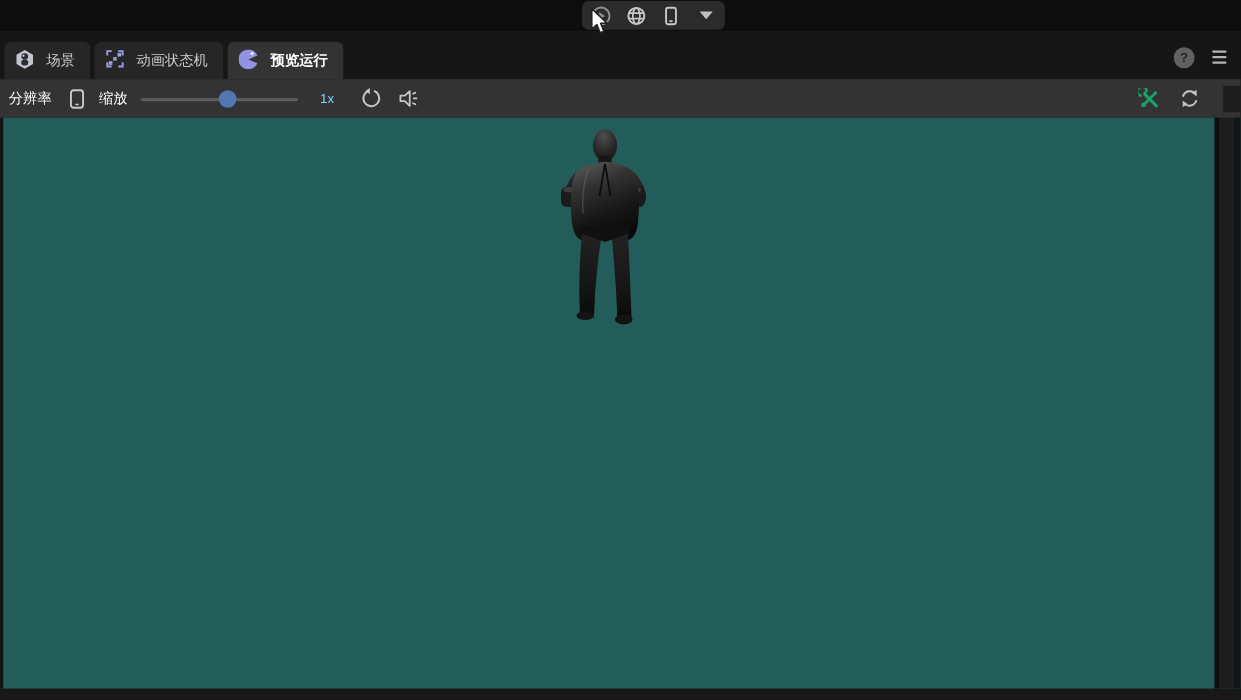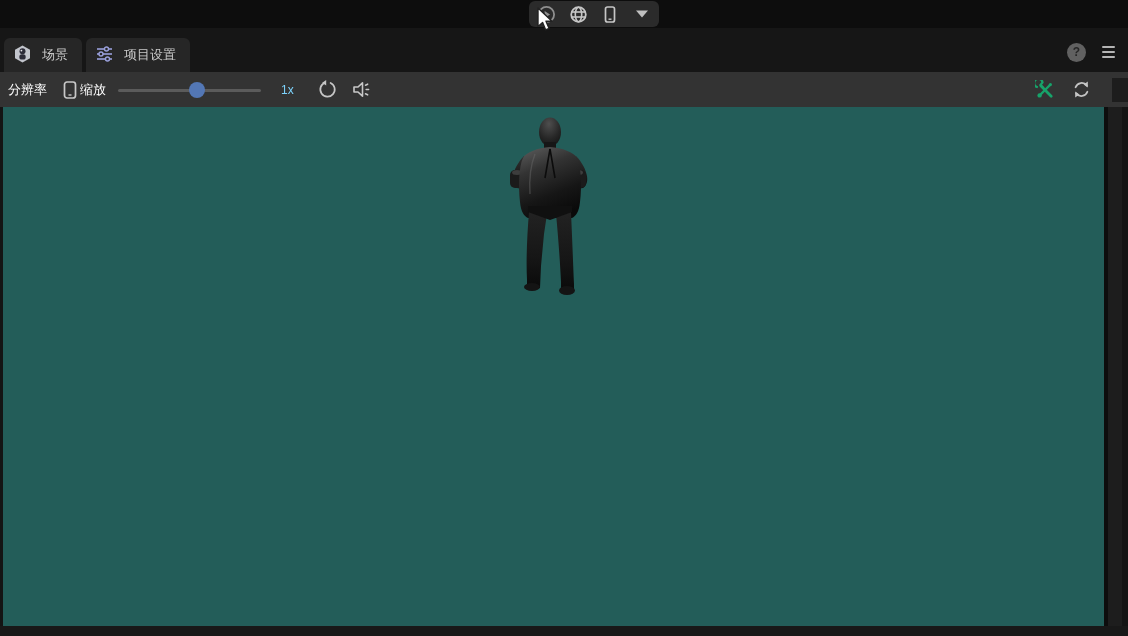--- a/index.html
+++ b/index.html
@@ -91,30 +91,37 @@
           <polygon points="8.5,0.5 16,4.7 16,13.2 8.5,17.5 1,13.2 1,4.7" fill="#c2c5cc"></polygon>
           <circle cx="8.5" cy="6.3" r="3" fill="#2c2c38"></circle>
           <rect x="5.3" y="9.3" width="6.4" height="5.2" rx="2.6" fill="#2c2c38"></rect>
           <circle cx="7.4" cy="5.6" r="0.9" fill="#e8e8ee"></circle>
         </svg>
       </span>
       <span>场景</span>
     </div>
     <div class="tab">
       <span>
-        <svg width="17" height="16" viewBox="0 0 17 16">
-          <line x1="1" y1="3" x2="16" y2="3" stroke="#9aa0dc" stroke-width="1.6"></line>
-          <line x1="1" y1="8" x2="16" y2="8" stroke="#9aa0dc" stroke-width="1.6"></line>
-          <line x1="1" y1="13" x2="16" y2="13" stroke="#9aa0dc" stroke-width="1.6"></line>
-          <circle cx="10.5" cy="3" r="2" fill="#262626" stroke="#9aa0dc" stroke-width="1.4"></circle>
-          <circle cx="5" cy="8" r="2" fill="#262626" stroke="#9aa0dc" stroke-width="1.4"></circle>
-          <circle cx="11.5" cy="13" r="2" fill="#262626" stroke="#9aa0dc" stroke-width="1.4"></circle>
+        <svg width="17" height="17" viewBox="0 0 17 17">
+          <path d="M1.5,5.5 V1.5 H5.5 M11.5,1.5 H15.5 V5.5 M15.5,11.5 V15.5 H11.5 M5.5,15.5 H1.5 V11.5" fill="none" stroke="#9aa0dc" stroke-width="1.7"></path>
+          <rect x="2.8" y="10.6" width="3.4" height="3.4" fill="#9aa0dc"></rect>
+          <rect x="6.9" y="6.9" width="3.2" height="3.2" fill="#9aa0dc"></rect>
+          <rect x="10.8" y="3" width="3.4" height="3.4" fill="#9aa0dc"></rect>
         </svg>
       </span>
-      <span>项目设置</span>
+      <span>动画状态机</span>
+    </div>
+    <div class="tab active">
+      <span>
+        <svg width="18" height="18" viewBox="0 0 18 18">
+          <path d="M9,9 L17,5.4 A9,9 0 1 0 17,12.6 Z" fill="#9093e2"></path>
+          <path d="M12.2,1.2 L12.9,3 L14.7,3.7 L12.9,4.4 L12.2,6.2 L11.5,4.4 L9.7,3.7 L11.5,3 Z" fill="#eef"></path>
+        </svg>
+      </span>
+      <span>预览运行</span>
     </div>
 
     <div class="tabbar-right">
       <div class="help-circle">?</div>
       <div class="menu-bars">
         <span></span>
           <span></span>
           <span></span>
       </div>
     </div>
@@ -123,21 +130,21 @@
   <div class="toolbar">
     <span class="tb-label">分辨率</span>
 
     <div class="icon-btn" style="margin-left:13px">
       <svg width="16" height="20" viewBox="0 0 16 20">
         <rect x="2.5" y="2" width="11" height="16" rx="2.5" fill="none" stroke="#c8c8c8" stroke-width="1.7"></rect>
         <line x1="6.5" y1="15" x2="9.5" y2="15" stroke="#c8c8c8" stroke-width="1.4"></line>
       </svg>
     </div>
 
-    <span class="tb-label" style="">缩放</span>
+    <span class="tb-label" style="margin-left:10px">缩放</span>
 
     <div class="slider">
       <div class="track"></div>
       <div class="handle" id="slider-handle" style="left: calc(55% - 8px);"></div>
     </div>
 
     <span class="zoom-x">1x</span>
 
     <div class="icon-btn" style="margin-left:22px">
       <svg width="19" height="19" viewBox="0 0 19 19">

